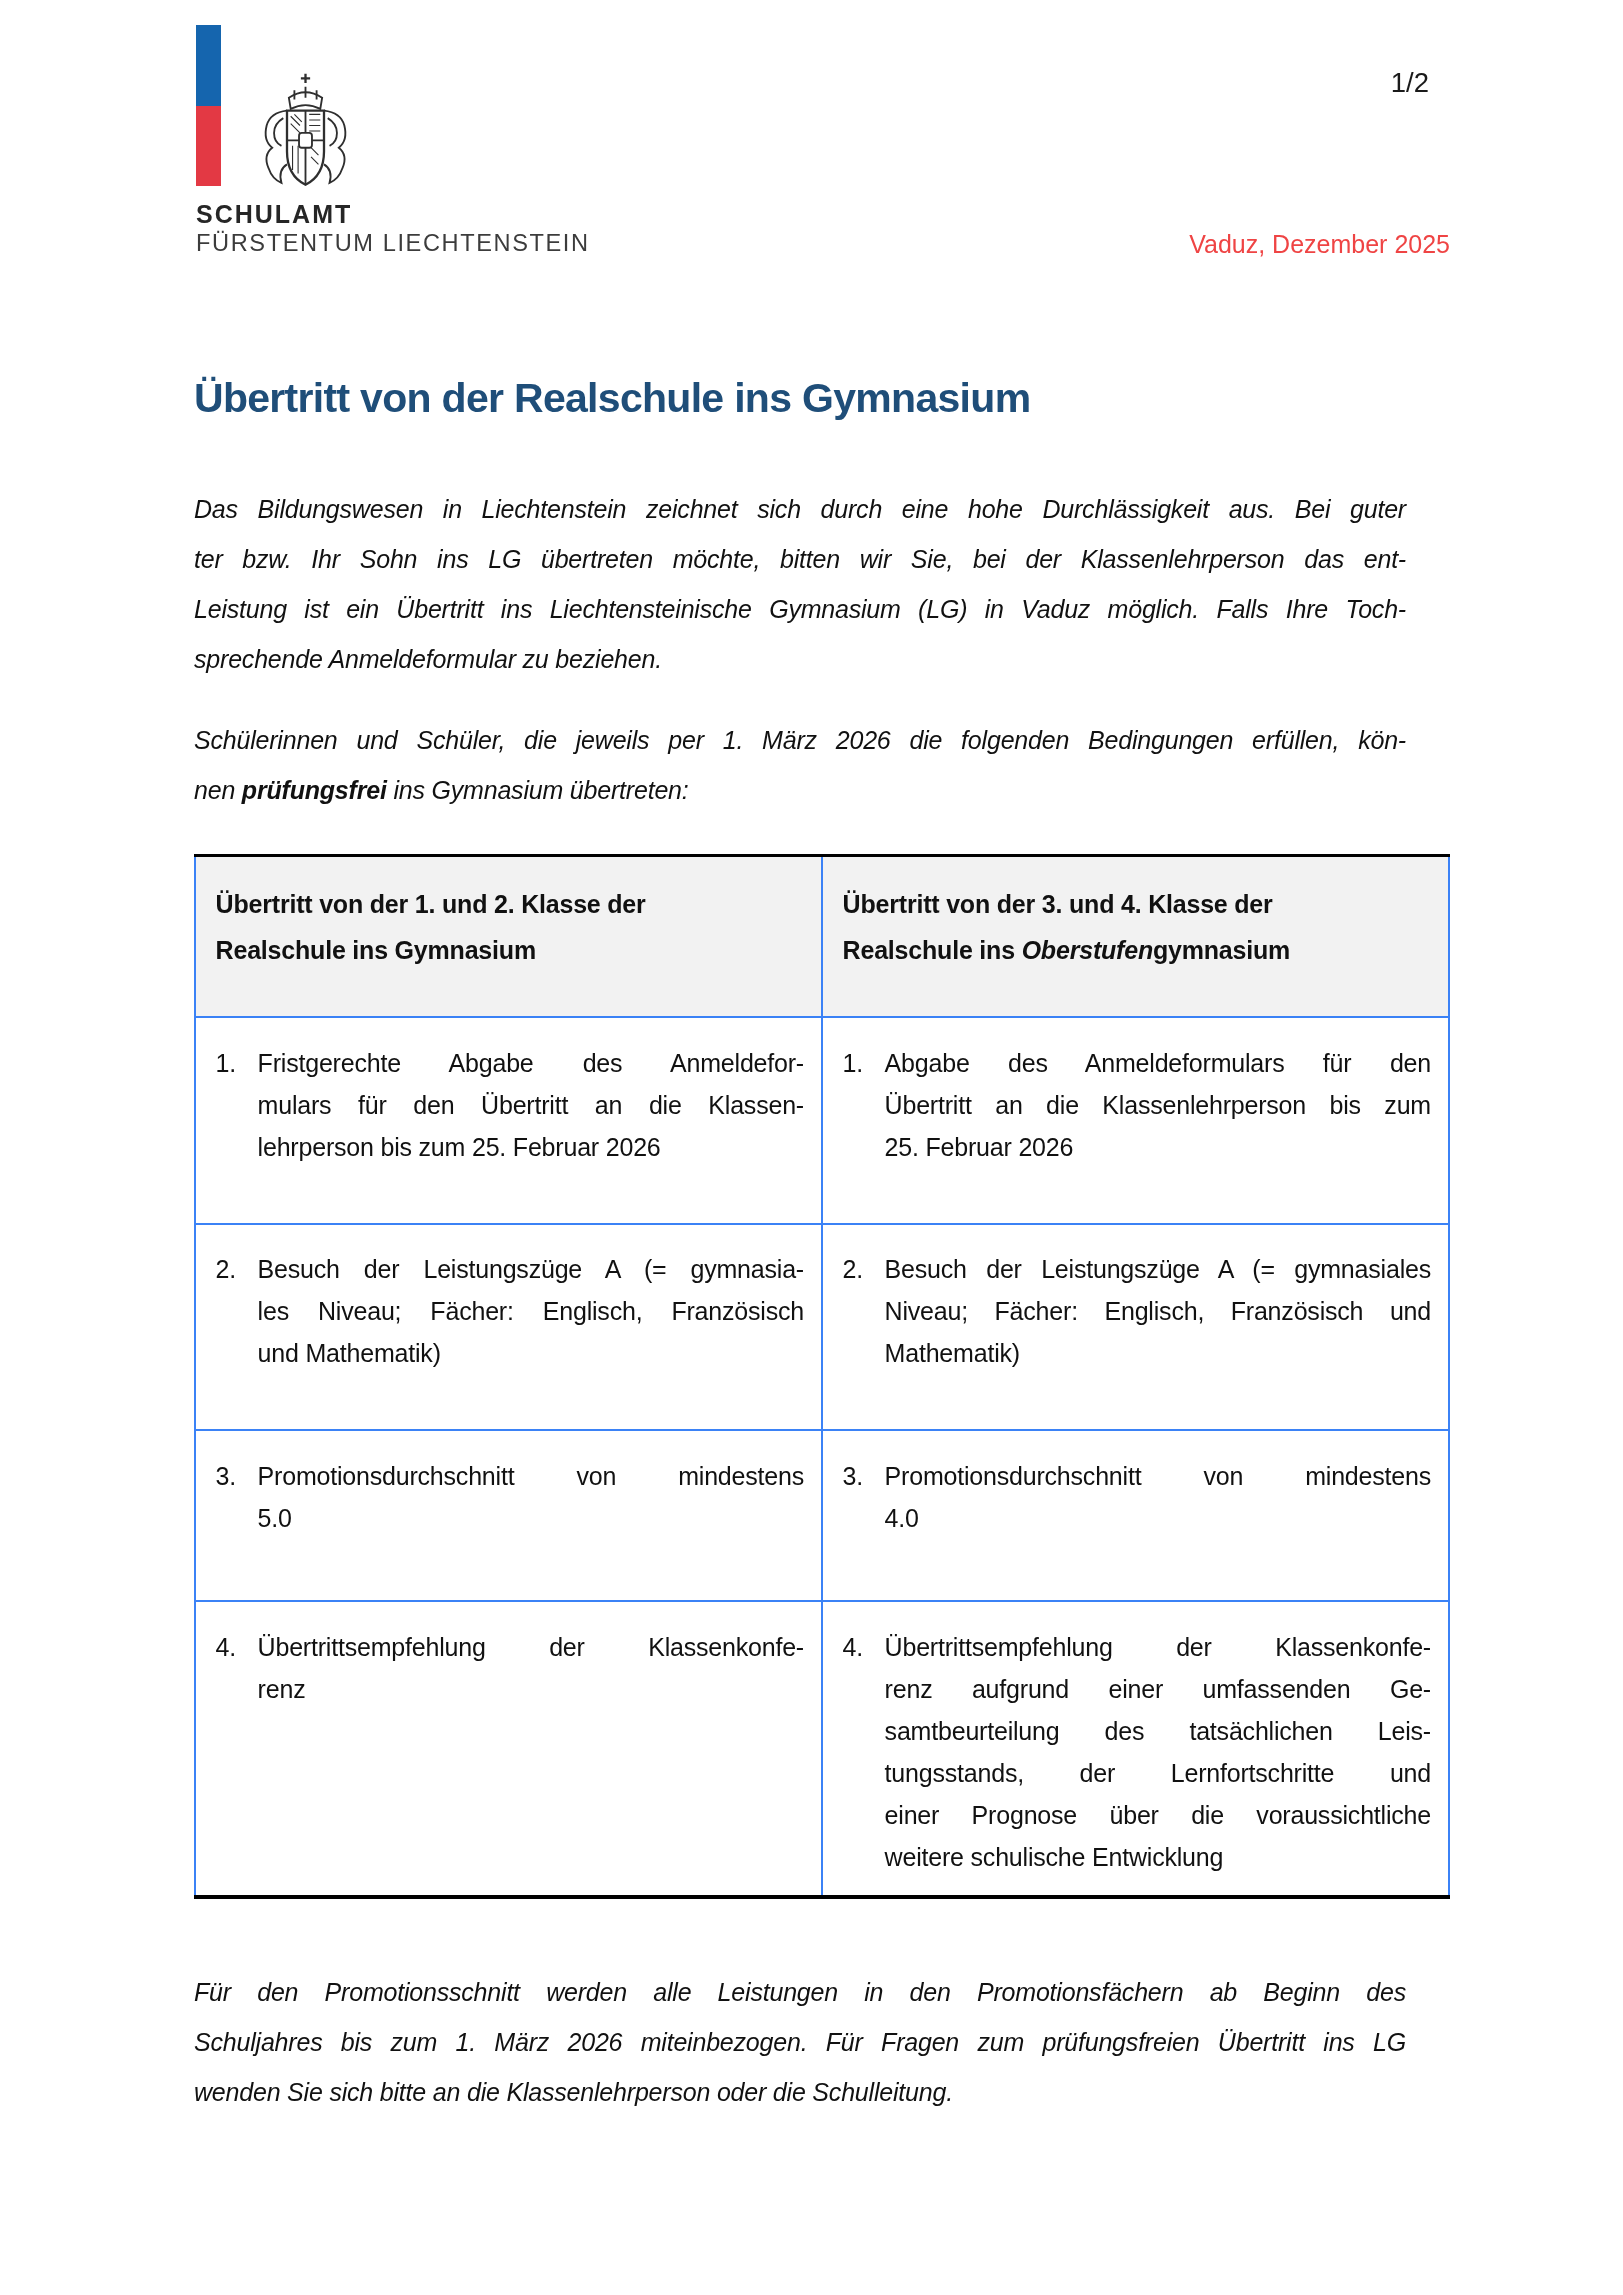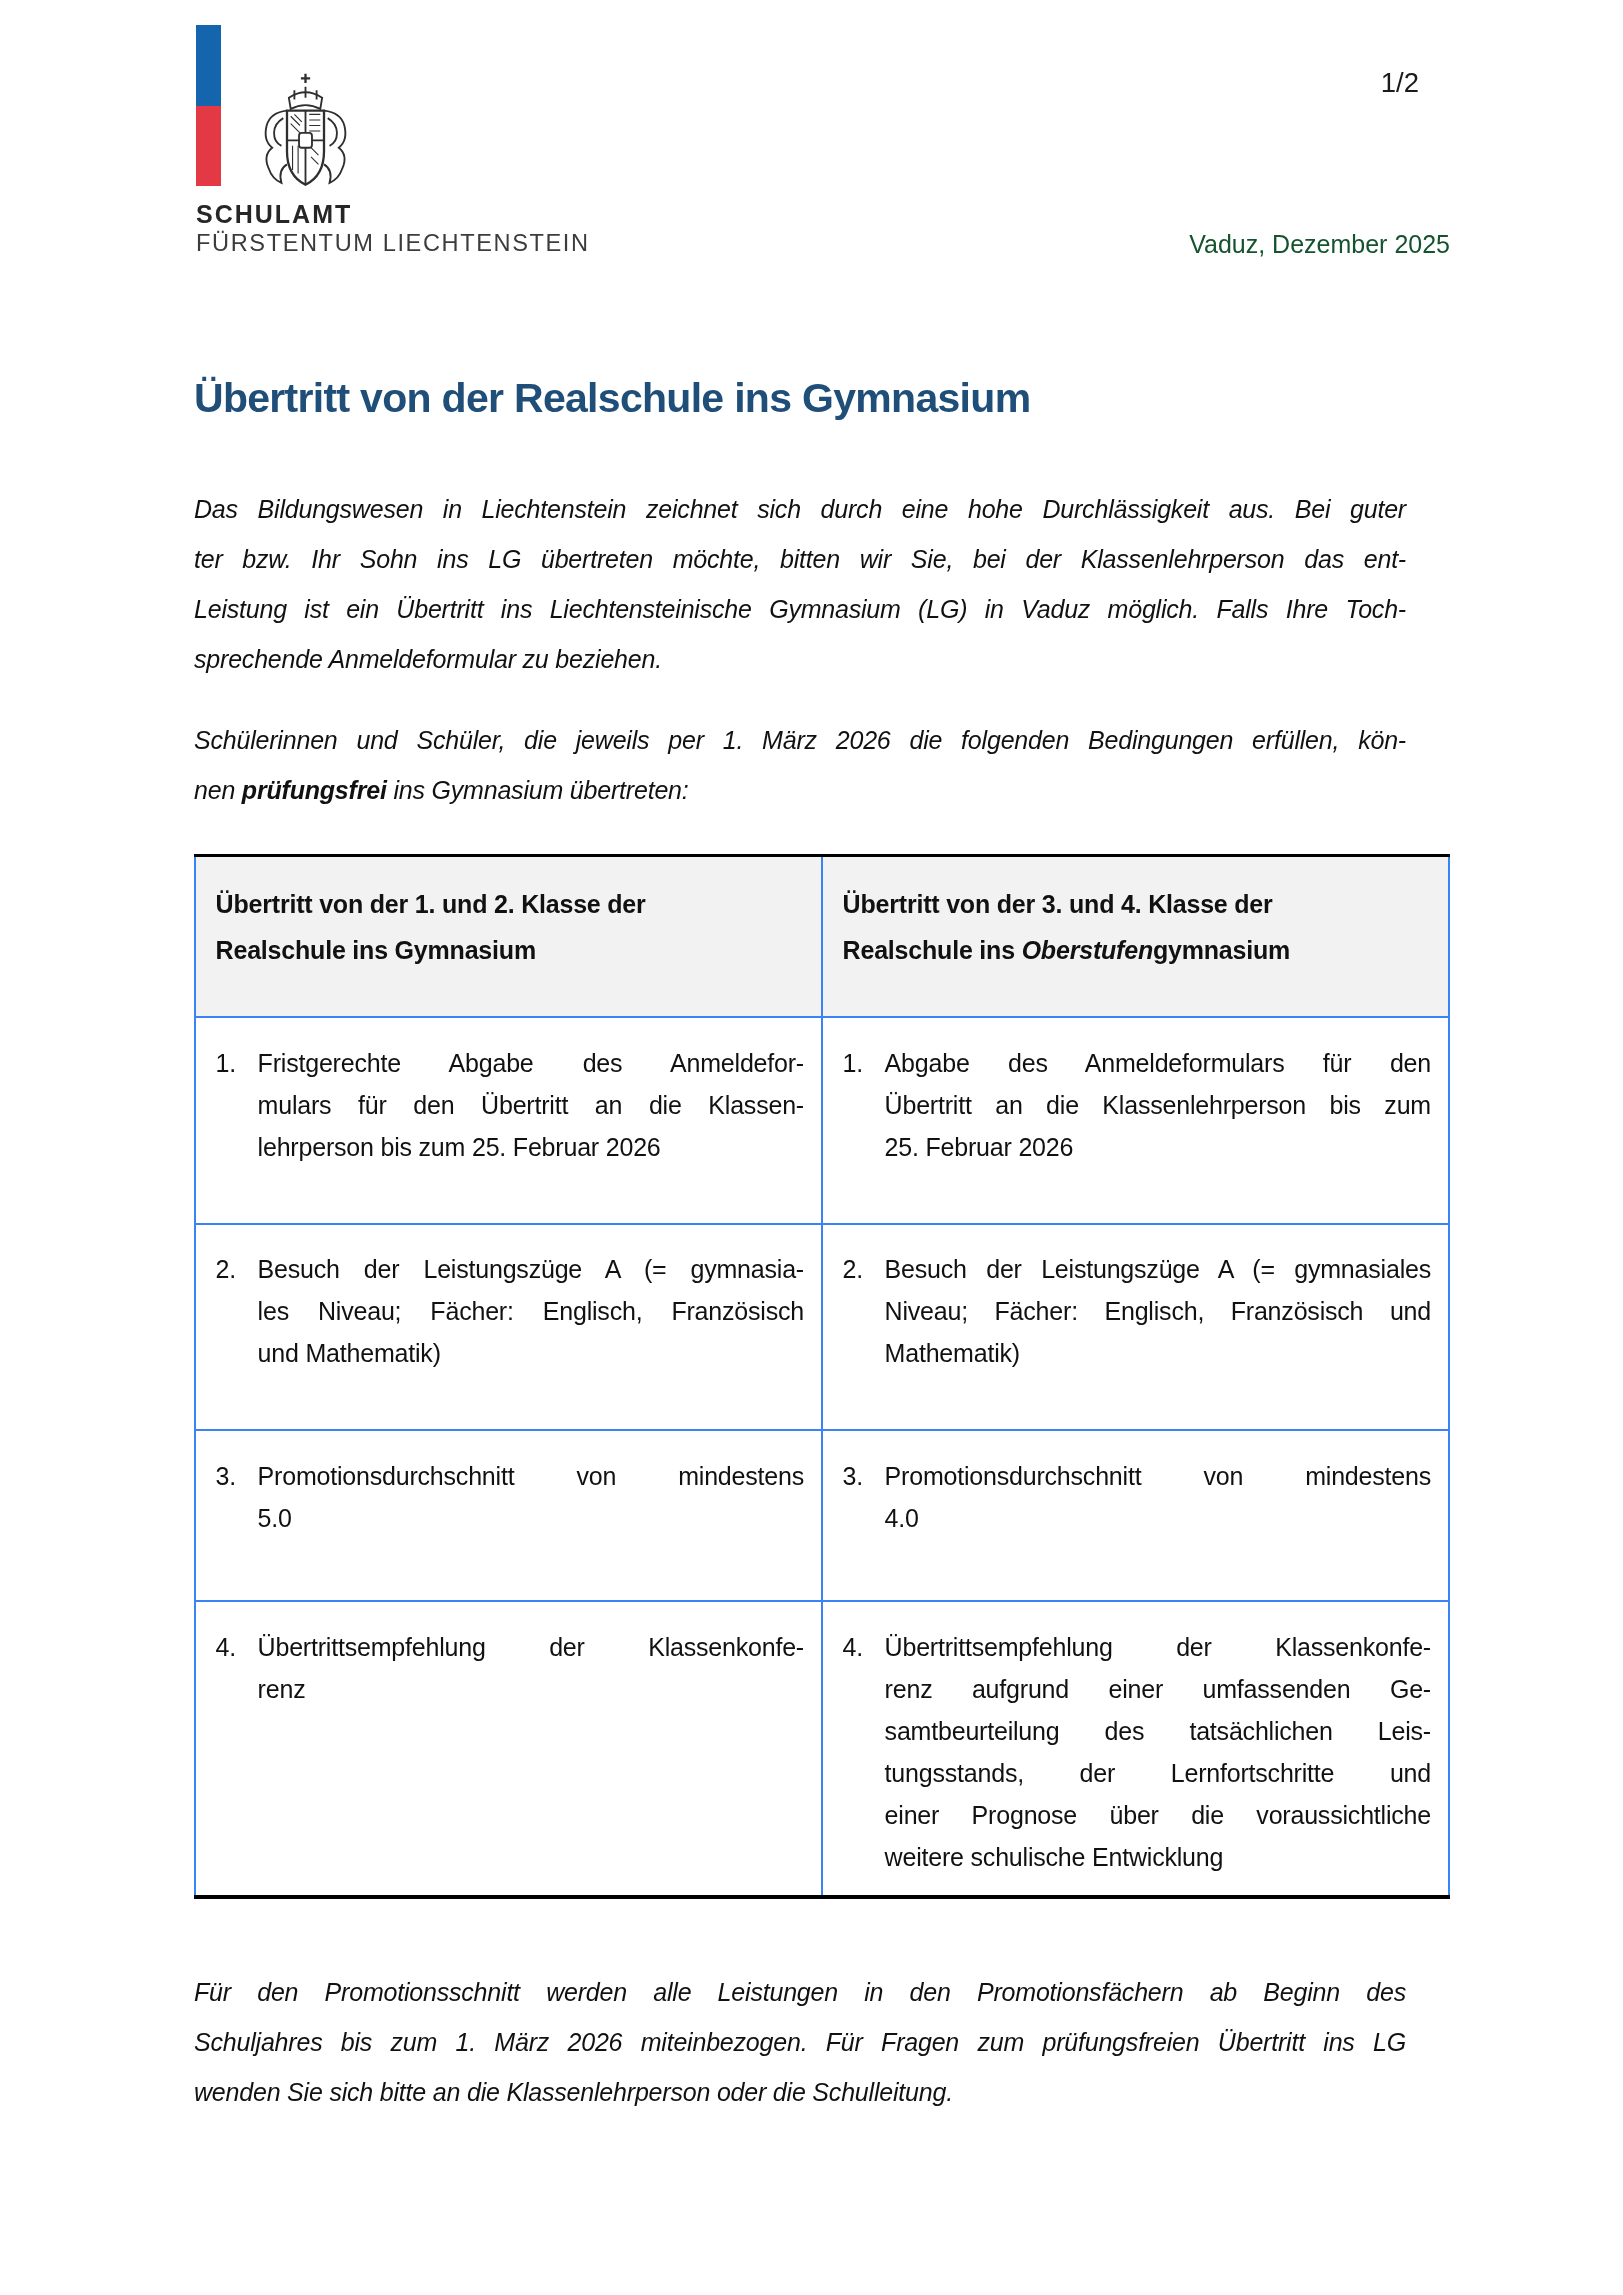--- a/index.html
+++ b/index.html
@@ -28,26 +28,26 @@
   .crest{position:absolute;left:250px;top:60px;width:111px;height:168px;}
   .org{
     position:absolute;left:196px;top:200px;
     font-size:25px;font-weight:700;letter-spacing:2px;color:#262626;
   }
   .org-sub{
     position:absolute;left:196px;top:230px;
     font-size:23.6px;font-weight:400;letter-spacing:1.6px;color:var(--muted_text);
   }
   .pageno{
-    position:absolute;top:67px;right:204px;
+    position:absolute;top:67px;right:194px;
     font-size:27.5px;color:#1a1a1a;
   }
   .dateline{
     position:absolute;top:230px;right:173px;
-    font-size:25px;color:#14532d;
+    font-size:25px;color:#ef4444;
   }
   
   .content{position:absolute;left:194px;top:375px;width:1212px;}
   .title{
     margin:0 0 63px 0;
     font-size:41px;line-height:46px;font-weight:700;
     letter-spacing:-0.7px;color:var(--title_blue);
   }
   .par{font-size:25px;line-height:50px;letter-spacing:-0.2px;margin:0 0 31px 0;font-style:italic;}
   .jline{display:block;text-align:justify;text-align-last:justify;}

